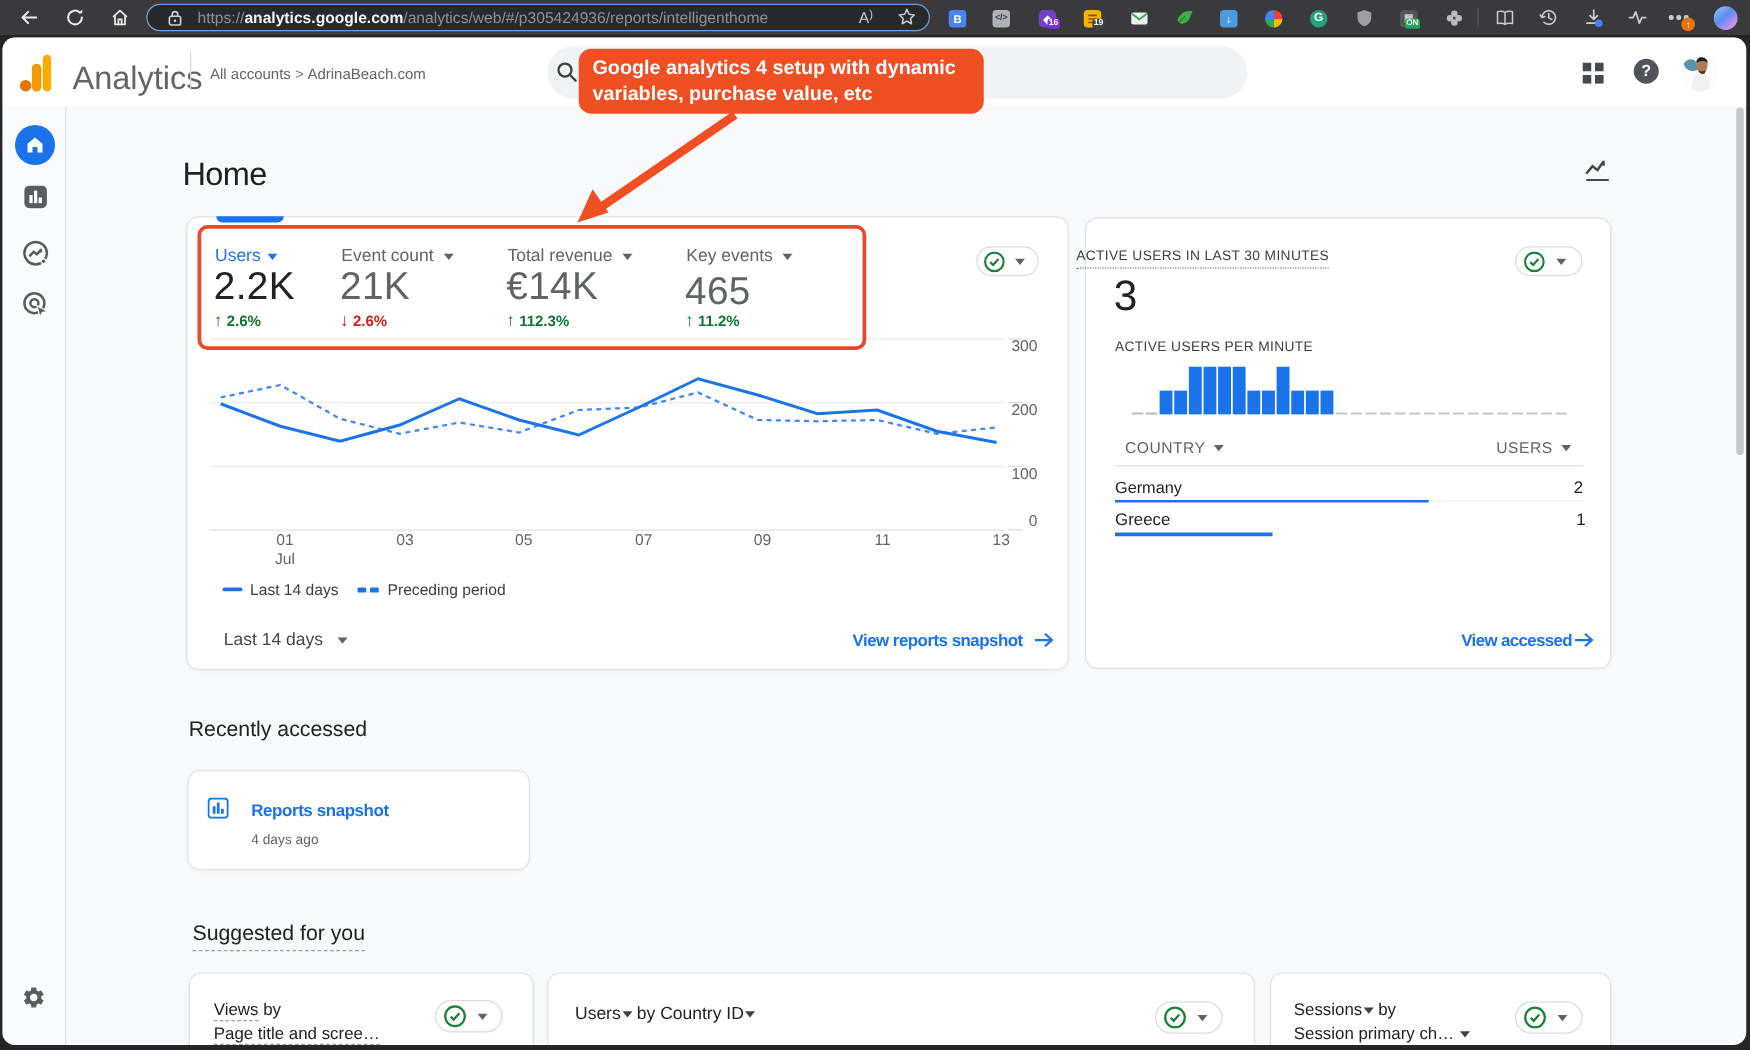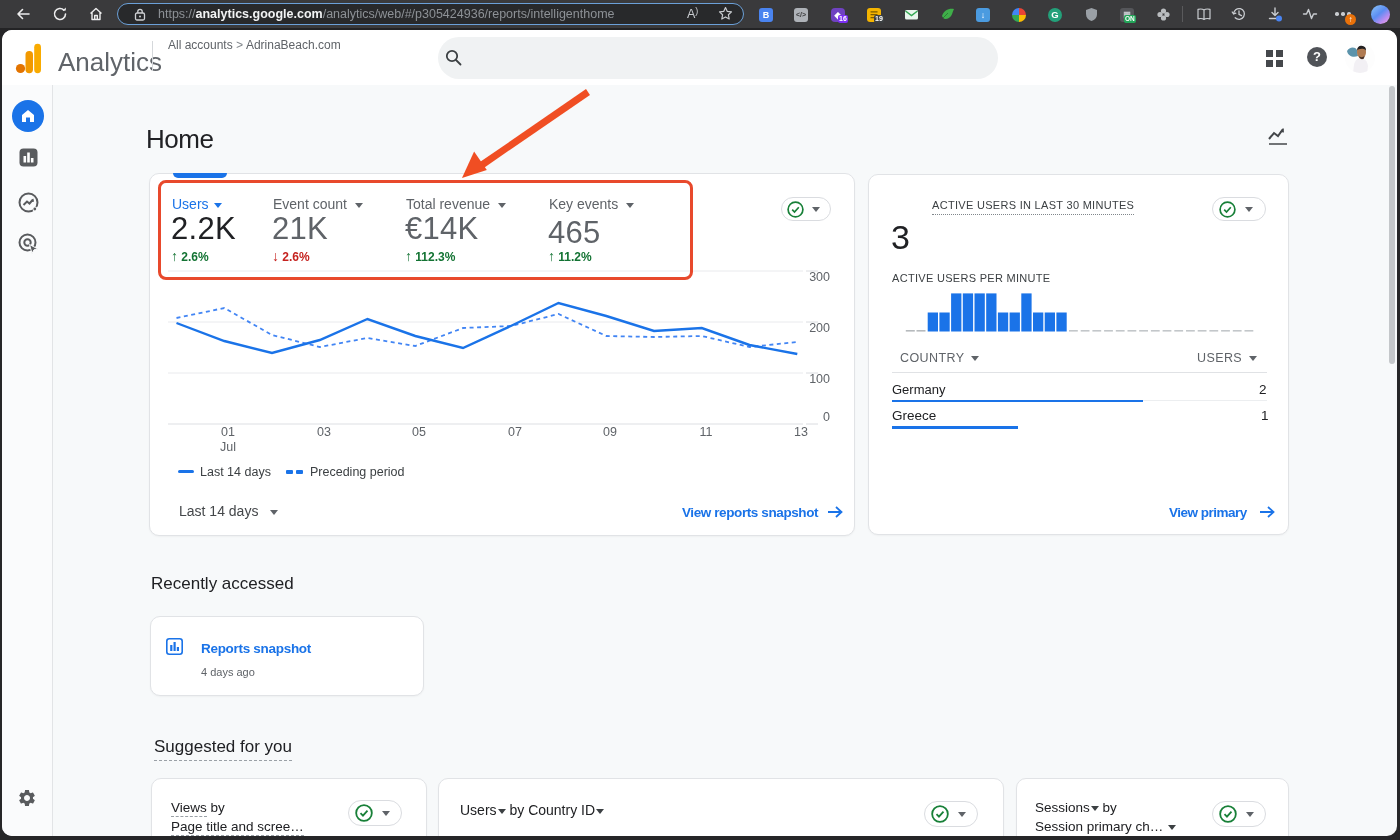--- a/index.html
+++ b/index.html
@@ -115,21 +115,21 @@
   <div id="gheader" class="abs"></div>
   <div id="sidebar" class="abs"></div>
 
   <svg class="abs" style="left:15px;top:43px" width="26" height="31" viewBox="0 0 26 31">
     <circle cx="5.5" cy="25.5" r="4.6" fill="#e37400"></circle>
     <rect x="10.5" y="8" width="7.5" height="22.2" rx="3.7" fill="#f29900"></rect>
     <rect x="19.2" y="0.8" width="6.8" height="29.4" rx="3.4" fill="#f9ab00"></rect>
   </svg>
   <div class="abs" style="left:58px;top:47px;font-size:26px;color:#606469;">Analytics</div>
   <div class="abs" style="left:152px;top:41px;width:1px;height:30px;background:#d5d8db;"></div>
-  <div class="abs" style="left:168px;top:38px;font-size:12px;color:#5f6368;">All accounts <span style="font-size:12px;color:#80868b;font-family:'Liberation Mono',monospace;">&gt;</span> AdrinaBeach.com</div>
+  <div class="abs" style="left:168px;top:52px;font-size:12px;color:#5f6368;">All accounts <span style="font-size:12px;color:#80868b;font-family:'Liberation Mono',monospace;">&gt;</span> AdrinaBeach.com</div>
 
   <div class="abs" style="left:438px;top:37px;width:560px;height:42px;background:#f0f2f3;border-radius:21px;"></div>
   <svg class="abs" style="left:445px;top:49px" width="17" height="17" viewBox="0 0 17 17">
     <circle cx="7" cy="7" r="5.2" fill="none" stroke="#3c4043" stroke-width="1.8"></circle>
     <path d="M11 11 L15.5 15.5" stroke="#3c4043" stroke-width="1.8" stroke-linecap="round"></path>
   </svg>
 
   <svg class="abs" style="left:1266px;top:50px" width="17" height="17" viewBox="0 0 17 17">
     <rect x="0" y="0" width="7" height="7" fill="#45484c"></rect>
         <rect x="10" y="0" width="7" height="7" fill="#45484c"></rect>
@@ -244,21 +244,21 @@
   <div class="abs" style="left:296px;top:470px;width:7px;height:3.5px;background:#1a73e8;border-radius:1px;"></div>
   <div class="abs" style="left:310px;top:465px;font-size:12.5px;color:#3c4043;">Preceding period</div>
 
   <div class="abs" style="left:179px;top:503px;font-size:14px;color:#44474a;">Last 14 days&nbsp;&nbsp;&nbsp;<span class="caret"></span></div>
   <div class="bluelink abs" style="left:682px;top:505px;font-size:13.5px;letter-spacing:-0.4px;">View reports snapshot</div>
   <svg class="abs" style="left:827px;top:505px" width="16" height="14" viewBox="0 0 16 14">
     <path d="M1 7 H14 M9 2 L14.5 7 L9 12" stroke="#1a73e8" stroke-width="1.8" fill="none"></path>
   </svg>
 
   <div class="card" style="left:868px;top:174px;width:421px;height:361px;"></div>
-  <div class="abs" style="left:932px;top:199px;font-size:11px;letter-spacing:0.3px;color:#3c4043;border-bottom:1.5px dotted #80868b;padding-bottom:3px;">ACTIVE USERS IN LAST 30 MINUTES</div>
+  <div class="abs" style="left:861px;top:199px;font-size:11px;letter-spacing:0.3px;color:#3c4043;border-bottom:1.5px dotted #80868b;padding-bottom:3px;">ACTIVE USERS IN LAST 30 MINUTES</div>
   <div class="abs" style="left:891px;top:218px;font-size:34px;color:#202124;">3</div>
   <div class="pill" style="left:1212px;top:197px;width:54px;height:24px;">
     <svg style="margin-left:6px" width="17" height="17" viewBox="0 0 17 17">
       <circle cx="8.5" cy="8.5" r="7.4" fill="none" stroke="#188038" stroke-width="1.7"></circle>
       <path d="M5.2 8.7 L7.5 11 L11.8 6.2" fill="none" stroke="#188038" stroke-width="1.7"></path>
     </svg>
     <span class="caret" style="margin-left:9px;"></span>
   </div>
   <div class="abs" style="left:892px;top:272px;font-size:11px;letter-spacing:0.3px;color:#3c4043;">ACTIVE USERS PER MINUTE</div>
 
@@ -300,21 +300,21 @@
   <div class="abs" style="left:900px;top:351px;font-size:12.5px;letter-spacing:0.4px;color:#5f6368;">COUNTRY <span class="caret" style="margin-left:3px;"></span></div>
   <div class="abs" style="left:1197px;top:351px;font-size:12.5px;letter-spacing:0.4px;color:#5f6368;">USERS <span class="caret" style="margin-left:3px;"></span></div>
   <div class="abs" style="left:892px;top:372px;width:375px;height:1px;background:#e0e2e5;"></div>
   <div class="abs" style="left:892px;top:382px;font-size:13px;color:#202124;">Germany</div>
   <div class="abs" style="left:1259px;top:382px;font-size:13.5px;color:#202124;">2</div>
   <div class="abs" style="left:892px;top:400px;width:375px;height:1px;background:#eceef0;"></div>
   <div class="abs" style="left:892px;top:399.5px;width:251px;height:2.6px;background:#1a73e8;"></div>
   <div class="abs" style="left:892px;top:408px;font-size:13.5px;color:#202124;">Greece</div>
   <div class="abs" style="left:1261px;top:408px;font-size:13.5px;color:#202124;">1</div>
   <div class="abs" style="left:892px;top:426px;width:126px;height:2.6px;background:#1a73e8;"></div>
-  <div class="bluelink abs" style="left:1169px;top:505px;font-size:13.5px;letter-spacing:-0.5px;">View primary</div>
+  <div class="bluelink abs" style="left:1169px;top:505px;font-size:13.5px;letter-spacing:-0.5px;">View accessed</div>
   <svg class="abs" style="left:1259px;top:505px" width="16" height="14" viewBox="0 0 16 14">
     <path d="M1 7 H14 M9 2 L14.5 7 L9 12" stroke="#1a73e8" stroke-width="1.8" fill="none"></path>
   </svg>
 
   <div class="abs" style="left:151px;top:574px;font-size:17px;color:#202124;">Recently accessed</div>
   <div class="card" style="left:150px;top:616px;width:274px;height:80px;"></div>
   <svg class="abs" style="left:166px;top:638px" width="17" height="17" viewBox="0 0 17 17">
     <rect x="0.8" y="0.8" width="15.4" height="15.4" rx="2.5" fill="none" stroke="#1a73e8" stroke-width="1.6"></rect>
     <rect x="4.2" y="7" width="2.2" height="6" fill="#1a73e8"></rect>
     <rect x="7.5" y="4" width="2.2" height="9" fill="#1a73e8"></rect>
@@ -353,19 +353,20 @@
     <svg style="margin-left:6px" width="18" height="18" viewBox="0 0 17 17">
       <circle cx="8.5" cy="8.5" r="7.4" fill="none" stroke="#188038" stroke-width="1.7"></circle>
       <path d="M5.2 8.7 L7.5 11 L11.8 6.2" fill="none" stroke="#188038" stroke-width="1.7"></path>
     </svg>
     <span class="caret" style="margin-left:9px;"></span>
   </div>
 
   <div class="abs" style="left:1389px;top:86px;width:5.5px;height:278px;background:#c4c7ca;border-radius:3px;"></div>
 
   <div class="abs" style="left:158px;top:180px;width:535px;height:100px;border:3px solid #e8492c;border-radius:8px;"></div>
+  <div class="abs" style="left:463px;top:39px;width:324px;height:52px;background:#f04e23;border-radius:10px;color:#fff;font-size:15.8px;font-weight:bold;line-height:21px;padding:5px 0 0 11px;white-space:nowrap;">Google analytics 4 setup with dynamic<br>variables, purchase value, etc</div>
   <svg class="abs" style="left:440px;top:85px" width="180" height="105" viewBox="0 0 180 105">
     <line x1="148" y1="7" x2="36" y2="84" stroke="#f04e23" stroke-width="7"></line>
     <polygon points="22,93 46.8,84.9 34.1,66.4" fill="#f04e23"></polygon>
   </svg>
 
 </div>
 </div>
 
 </body></html>

